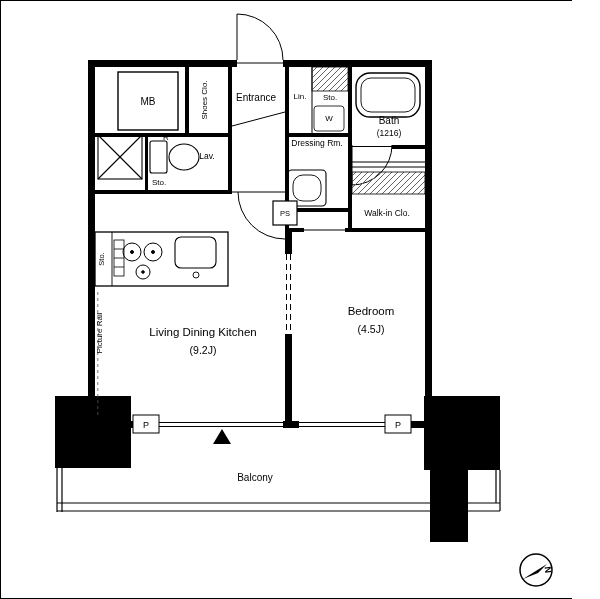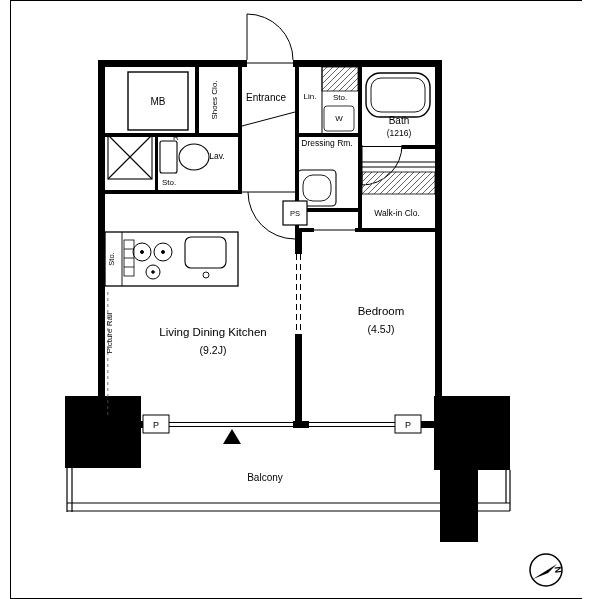--- a/index.html
+++ b/index.html
@@ -1,16 +1,16 @@
 <!DOCTYPE html>
 <html><head>
 <meta charset="utf-8">
 <style>
   html,body{margin:0;padding:0;background:#fff;}
-  #stage{position:relative;width:572px;height:599px;background:#ffffff;overflow:hidden;padding-left:10px;}
+  #stage{position:relative;width:572px;height:599px;background:#ffffff;overflow:hidden;}
   svg{display:block;}
   svg text{font-family:"Liberation Sans", sans-serif;fill:#000;}
   .room-name{font-size:11.5px;}
   .room-size{font-size:10.5px;}
   .mid-label{font-size:10px;}
   .small-label{font-size:8.5px;}
   .tiny-label{font-size:8px;}
 </style>
 </head>
 <body>

